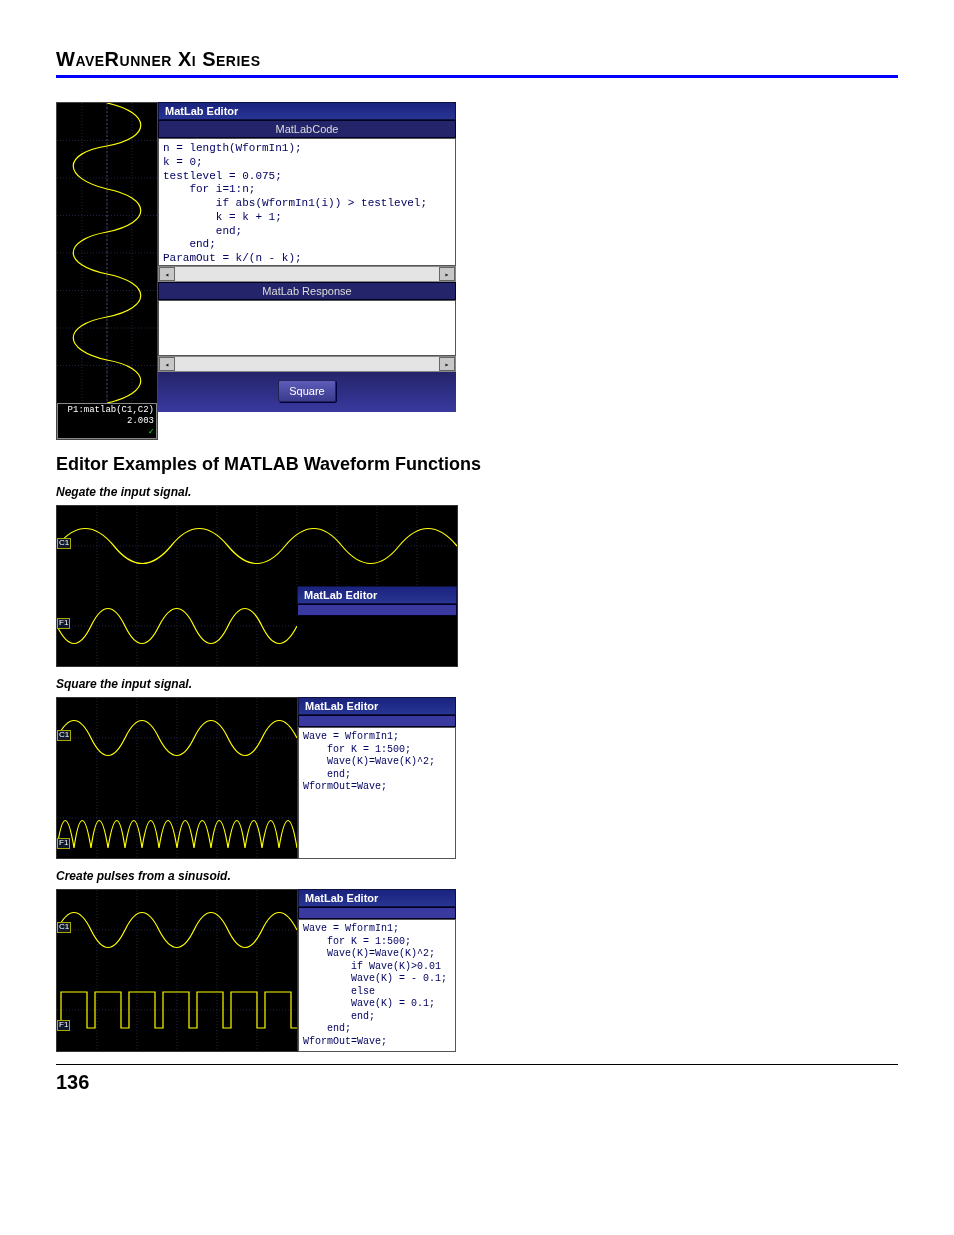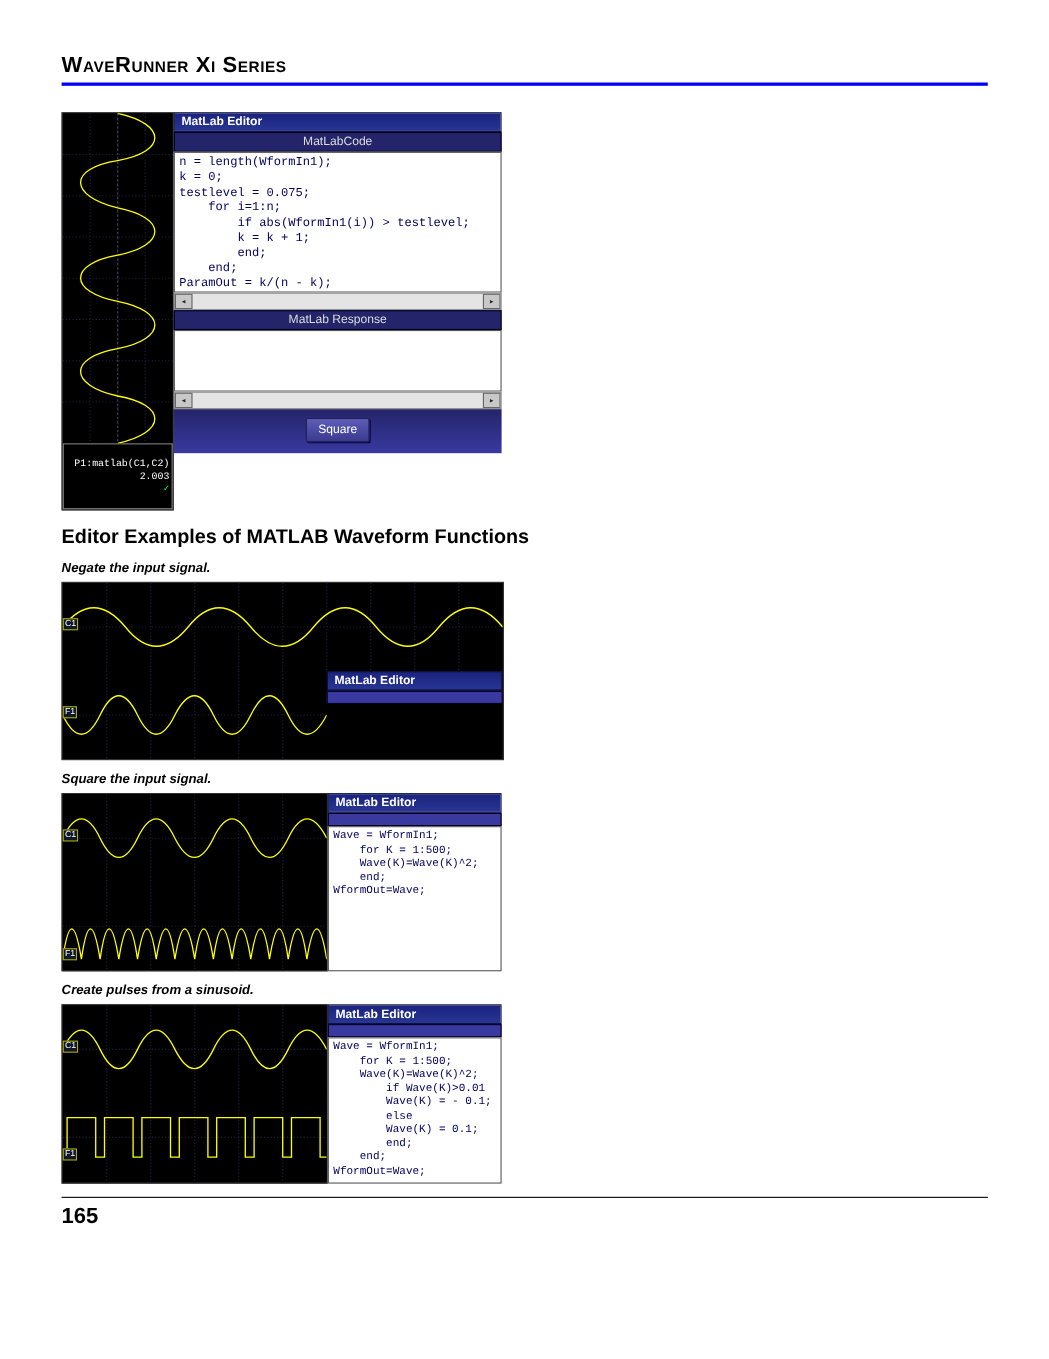--- a/index.html
+++ b/index.html
@@ -61,21 +61,21 @@
     flex: 1;
     min-height: 300px;
   }
   .wave-area svg { display:block; }
   .scope-label {
     background:#000;
     border:1px solid #888;
     color:#fff;
     font-family: "Courier New", monospace;
     font-size:9px;
-    padding:13px 2px;
+    padding:1px 2px;
     line-height:1.2;
     text-align:right;
   }
   .scope-label .check { color:#0f0; }
   .editor {
     flex:1;
     display:flex;
     flex-direction:column;
     font-family:"Courier New",monospace;
     font-size:11px;
@@ -379,13 +379,13 @@
         Wave(K) = - 0.1;
         else
         Wave(K) = 0.1;
         end;
     end;
 WformOut=Wave;</div>
   </div>
 </div>
 
 <div class="thin-rule"></div>
-<div class="page-number">165</div>
+<div class="page-number">136</div>
 
 </body></html>

